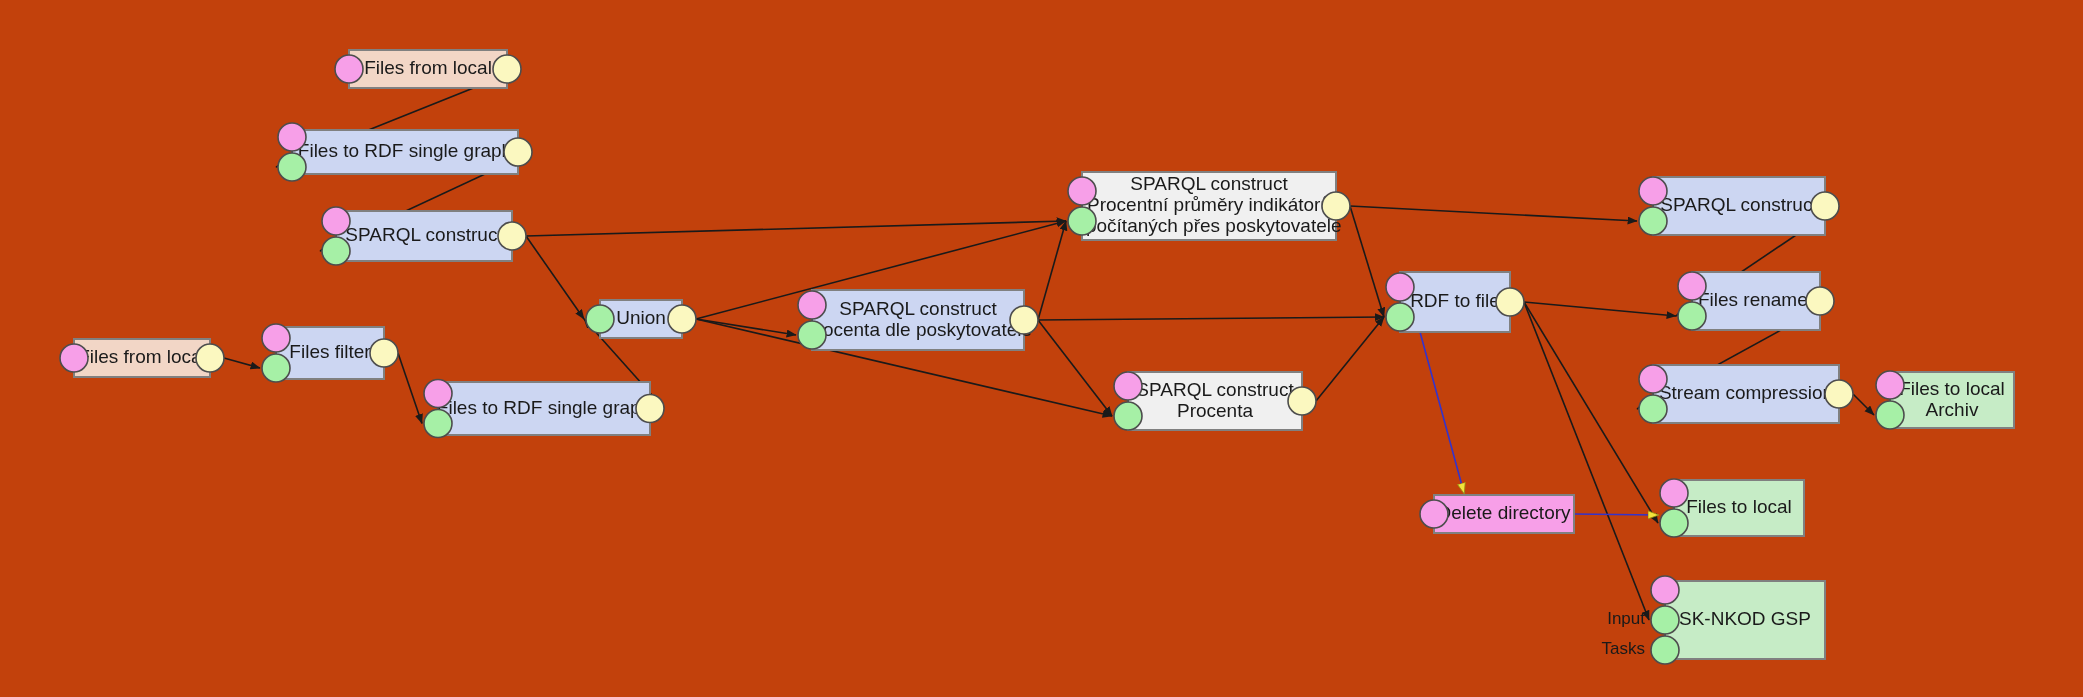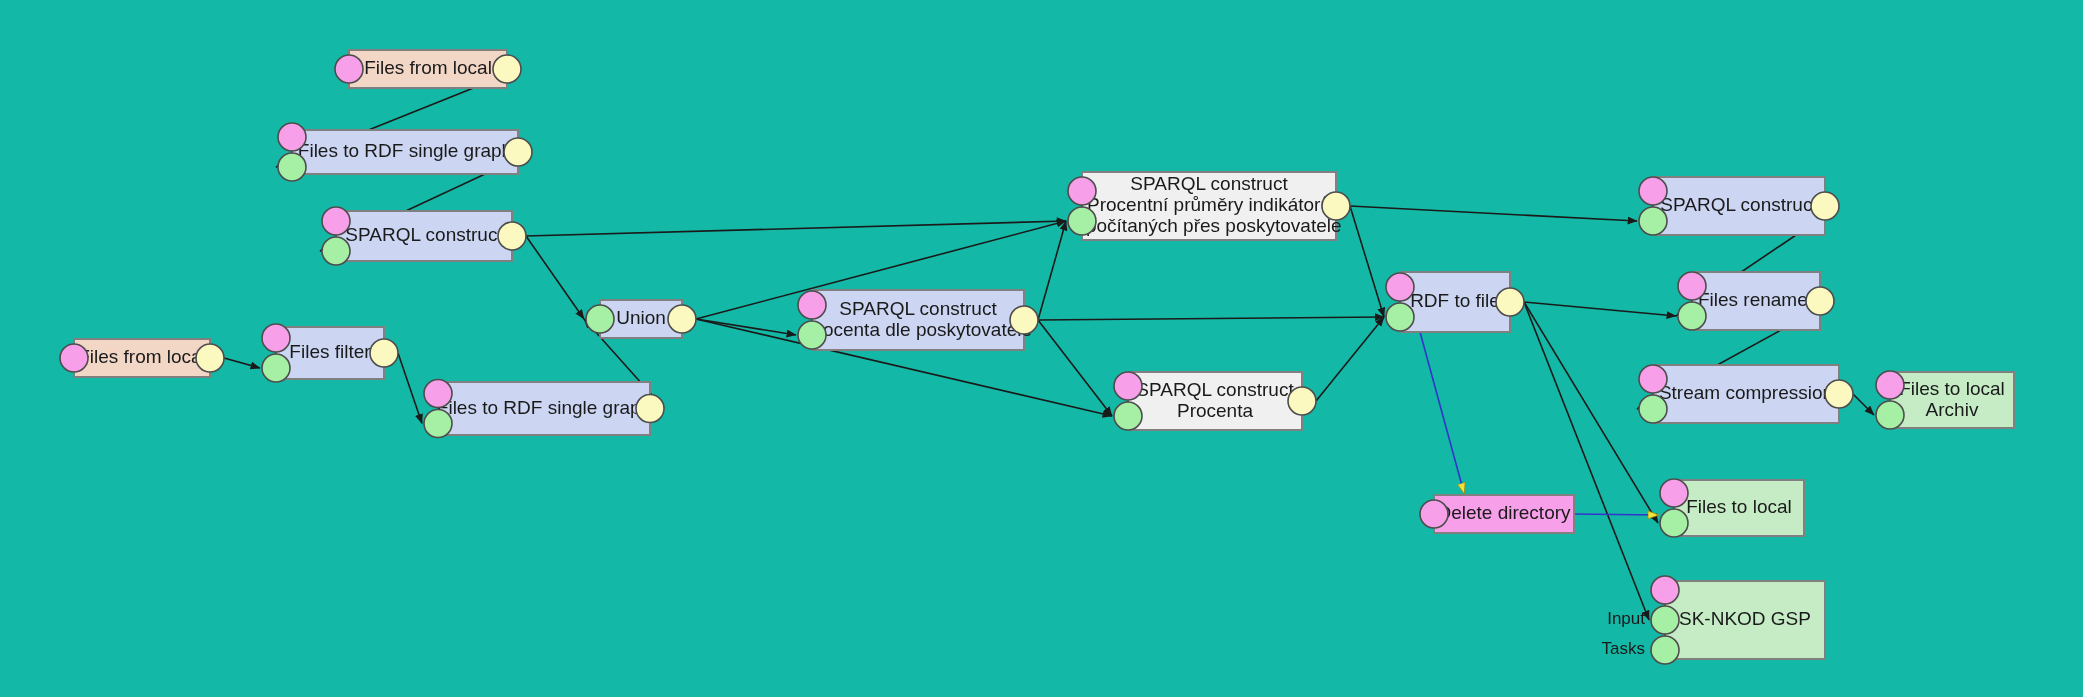--- a/index.html
+++ b/index.html
@@ -10,21 +10,21 @@
   body {
     width: 2083px;
     height: 697px;
     font-family: "Liberation Sans", sans-serif;
     overflow: hidden;
   }
   #canvas {
     position: relative;
     width: 2083px;
     height: 697px;
-    background: #14b8a6;
+    background: #c2410c;
   }
   svg.graph {
     position: absolute;
     left: 0;
     top: 0;
     width: 2083px;
     height: 697px;
   }
   .node-rect {
     stroke: #808080;

